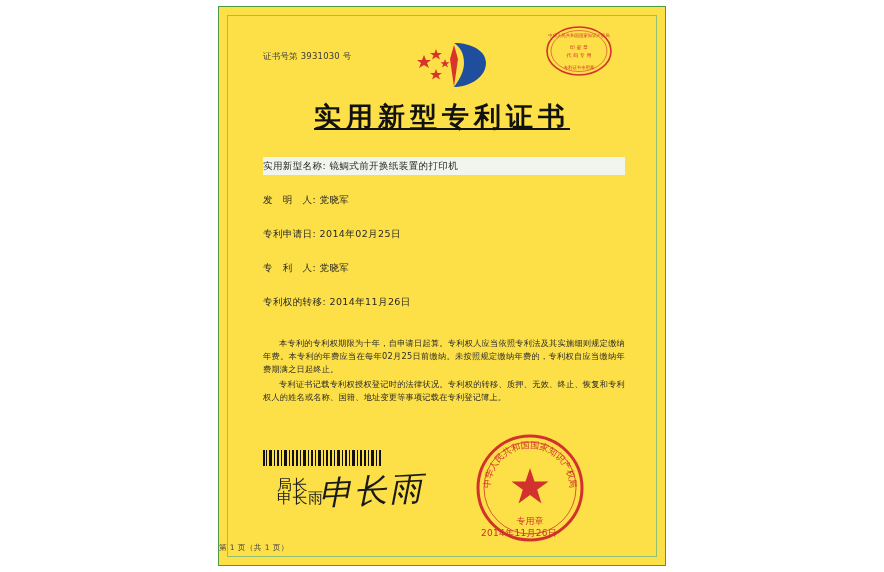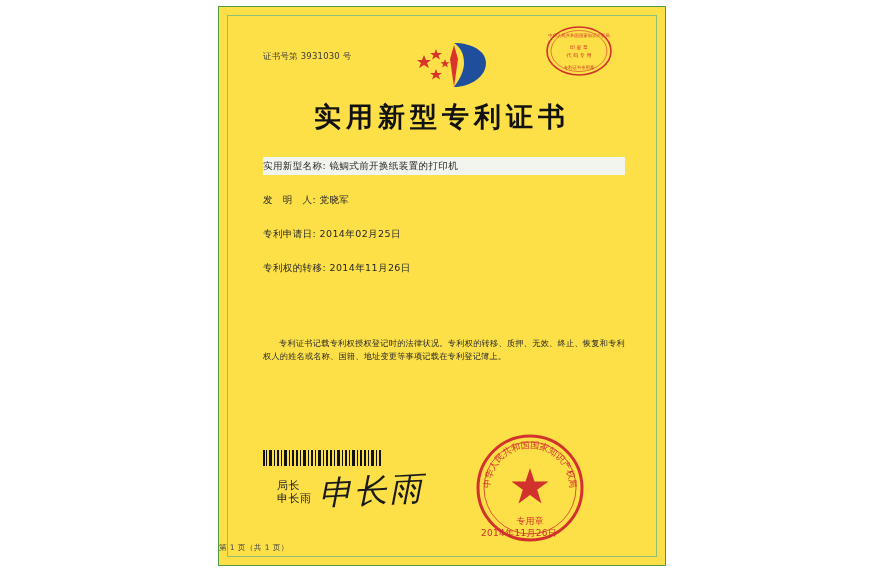--- a/index.html
+++ b/index.html
@@ -69,20 +69,21 @@
     position: absolute;
     left: 0;
     right: 0;
     top: 92px;
     text-align: center;
     font-size: 27px;
     letter-spacing: 5px;
     color: #111;
     font-family: "DejaVu Sans", "Liberation Sans", sans-serif;
     font-weight: bold;
+    text-decoration: underline;
   }
   .fields {
     position: absolute;
     left: 44px;
     top: 152px;
     right: 40px;
   }
   .field-row {
     font-size: 9.5px;
     color: #262626;
@@ -118,21 +119,21 @@
     left: 44px;
     top: 443px;
     width: 118px;
     height: 16px;
   }
   
   .director {
     position: absolute;
     left: 58px;
     top: 472px;
-    font-size: 11px;
+    font-size: 15px;
     line-height: 13px;
     color: #222;
     letter-spacing: 0.5px;
   }
   .signature {
     position: absolute;
     left: 100px;
     top: 462px;
     font-size: 33px;
     color: #1a1a1a;
@@ -218,26 +219,31 @@
       </div>
       <div class="field-row">
         <span class="label">发　明　人:</span>
         <span class="value">党晓军</span>
       </div>
       <div class="field-row">
         <span class="label">专利申请日:</span>
         <span class="value">2014年02月25日</span>
       </div>
       <div class="field-row">
+        <span class="label">专　利　人:</span>
+        <span class="value">党晓军</span>
+      </div>
+      <div class="field-row">
         <span class="label">专利权的转移:</span>
         <span class="value">2014年11月26日</span>
       </div>
     </div>
 
     <div class="body-text">
+      <p>本专利的专利权期限为十年，自申请日起算。专利权人应当依照专利法及其实施细则规定缴纳年费。本专利的年费应当在每年02月25日前缴纳。未按照规定缴纳年费的，专利权自应当缴纳年费期满之日起终止。</p>
       <p>专利证书记载专利权授权登记时的法律状况。专利权的转移、质押、无效、终止、恢复和专利权人的姓名或名称、国籍、地址变更等事项记载在专利登记簿上。</p>
     </div>
 
     <div class="barcode">
       <svg width="118" height="16" viewBox="0 0 118 16">
         <g fill="#111">
           <rect x="0" y="0" width="2" height="16"></rect>
             <rect x="3" y="0" width="1" height="16"></rect>
           <rect x="6" y="0" width="3" height="16"></rect>
             <rect x="11" y="0" width="1" height="16"></rect>

